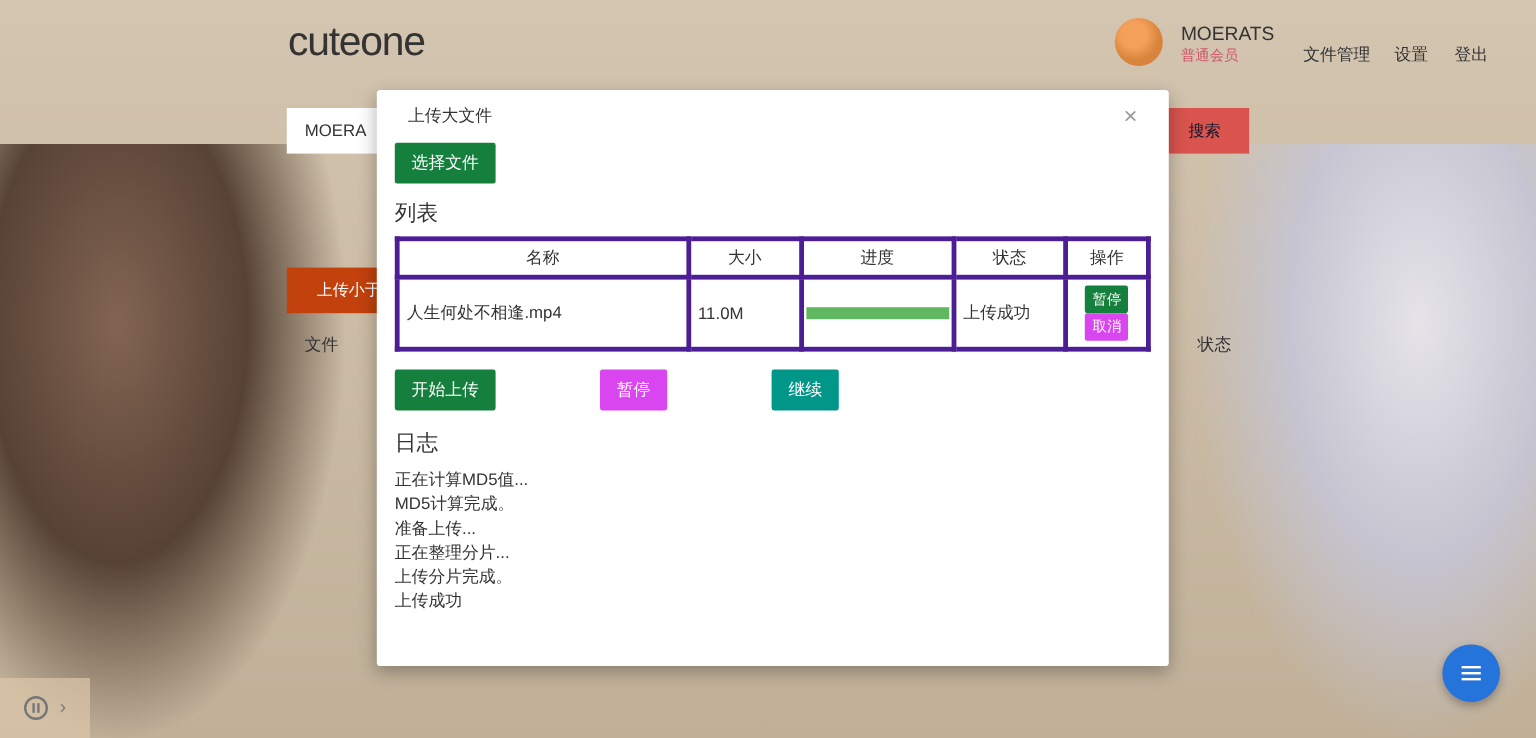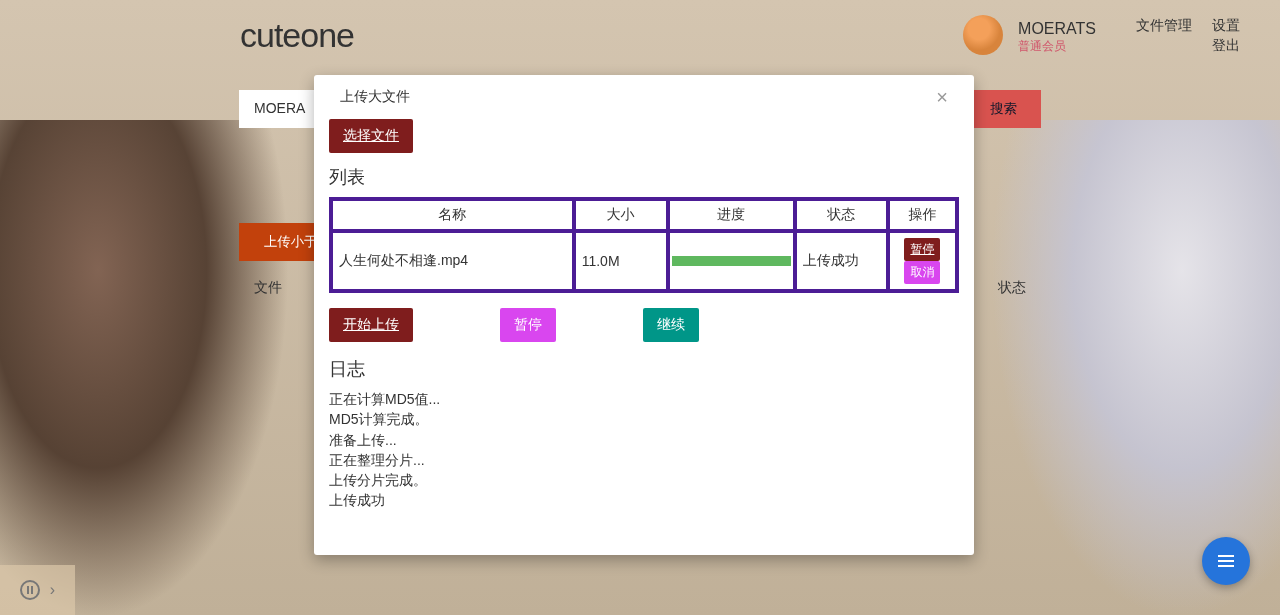--- a/index.html
+++ b/index.html
@@ -68,23 +68,23 @@
     }
     .user-info {
       display: flex;
       flex-direction: column;
       align-items: flex-start;
     }
     .user-info .name { font-size: 16px; color: #333; }
     .user-info .badge { font-size: 12px; color: #d0566b; }
     .nav-links {
       display: flex;
-      flex-direction: column;
-      gap: 2px;
-      margin-left: 25px;
+      flex-direction: row;
+      gap: 22px;
+      margin-left: 9px;
     }
     .nav-row {
       display: flex;
       gap: 20px;
     }
     .nav-row a { color: #333; text-decoration: none; font-size: 14px; cursor: pointer; }
     
     
     .page-bg {
       position: absolute;
@@ -164,21 +164,21 @@
     }
     .btn {
       display: inline-block;
       padding: 8px 14px;
       border: none;
       border-radius: 2px;
       color: #fff;
       font-size: 14px;
       cursor: pointer;
     }
-    .btn-primary { background: #7f1d1d; text-decoration: underline; }
+    .btn-primary { background: #15803d; }
     .btn-warning { background: #d946ef; }
     .btn-success { background: #009688; }
     .btn-sm { padding: 3px 6px; font-size: 12px; }
     
     .section-label {
       margin: 12px 0 8px;
       font-size: 18px;
     }
     
     .file-table {

